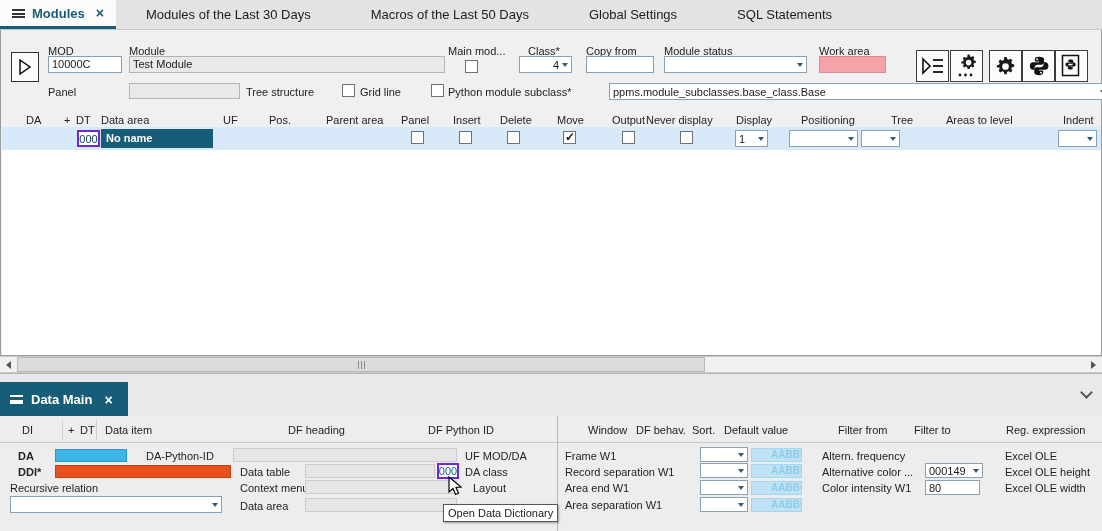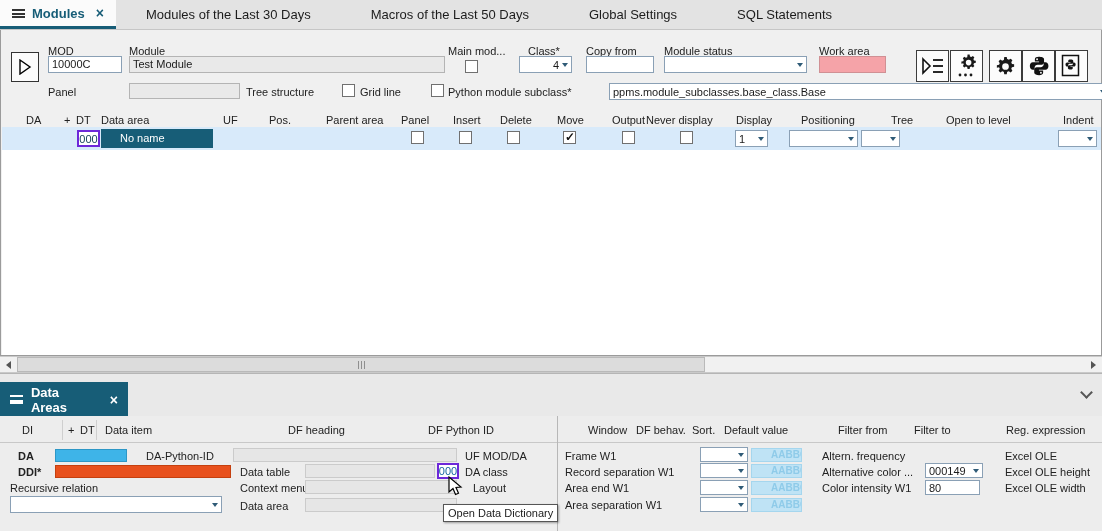--- a/index.html
+++ b/index.html
@@ -182,27 +182,27 @@
   <span class="lbl" style="left:325px;top:84px">Parent area</span>
   <span class="lbl" style="left:400px;top:84px">Panel</span>
   <span class="lbl" style="left:452px;top:84px">Insert</span>
   <span class="lbl" style="left:499px;top:84px">Delete</span>
   <span class="lbl" style="left:556px;top:84px">Move</span>
   <span class="lbl" style="left:611px;top:84px">Output</span>
   <span class="lbl" style="left:645px;top:84px">Never display</span>
   <span class="lbl" style="left:735px;top:84px">Display</span>
   <span class="lbl" style="left:800px;top:84px">Positioning</span>
   <span class="lbl" style="left:890px;top:84px">Tree</span>
-  <span class="lbl" style="left:945px;top:84px">Open to level</span>
+  <span class="lbl" style="left:945px;top:84px">Areas to level</span>
   <span class="lbl" style="left:1062px;top:84px">Indent</span>
 
   <div class="rowsel">
     <div class="redbox" style="left:75px;top:3px;width:23px;height:17px;color:#17445c">000</div>
     <div style="position:absolute;left:99px;top:2px;width:112px;height:19px;background:#175d77;color:#fff;
-                font-weight:normal;line-height:19px;padding-left:19px">No name</div>
+                font-weight:bold;line-height:19px;padding-left:5px">No name</div>
     <input type="checkbox" class="cb" style="left: 409px; top: 4px;">
     <input type="checkbox" class="cb" style="left: 457px; top: 4px;">
     <input type="checkbox" class="cb" style="left: 505px; top: 4px;">
     <input type="checkbox" class="cb" style="left: 561px; top: 4px;" checked="">
     <input type="checkbox" class="cb" style="left: 620px; top: 4px;">
     <input type="checkbox" class="cb" style="left: 678px; top: 4px;">
     <div class="sel" style="left:733px;top:3px;width:33px;height:17px">
       <span class="txt">1</span>
       <span class="tri"></span>
     </div>
@@ -233,21 +233,21 @@
     <span class="gripbar"></span>
   </div>
   <div class="sbtn" style="right:0">
       <span class="rtri"></span>
     </div>
 </div>
 
 <div class="paneheader">
   <div class="panetab">
     <span class="burger light"></span>
-    <span>Data Areas</span>
+    <span>Data Main</span>
     <span class="closex" style="color:#fff">×</span>
   </div>
   <span class="chev" style="left:1082px;top:14px"></span>
 </div>
 
 <div class="bform">
 
   <span class="lbl" style="left:22px;top:8px">DI</span>
   <span class="lbl" style="left:68px;top:8px">+</span>
   <span class="lbl" style="left:80px;top:8px">DT</span>

